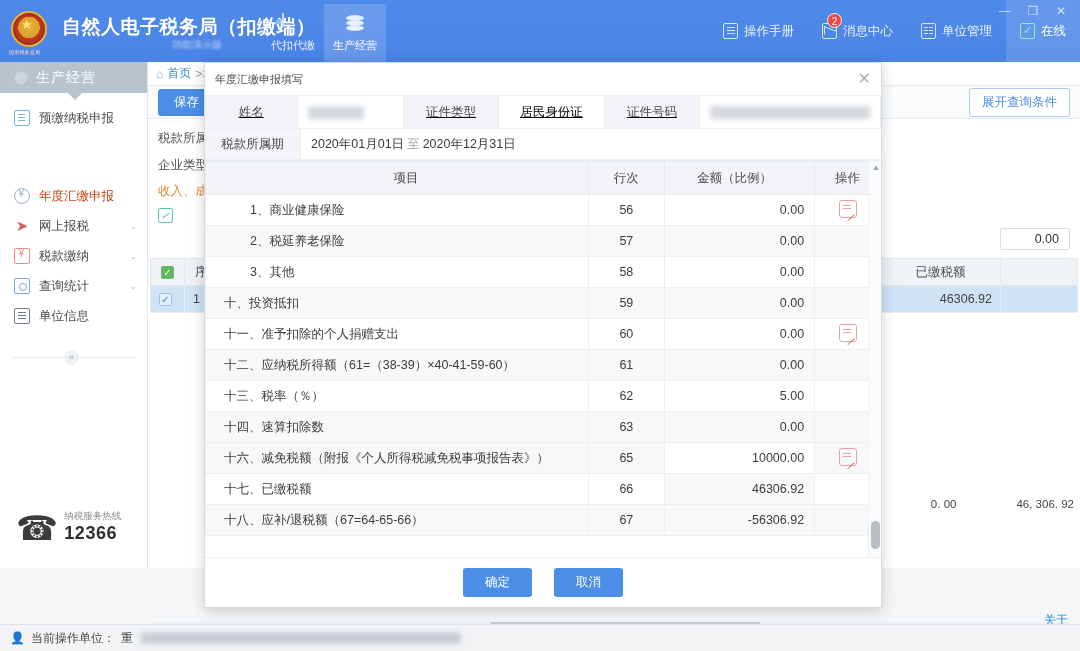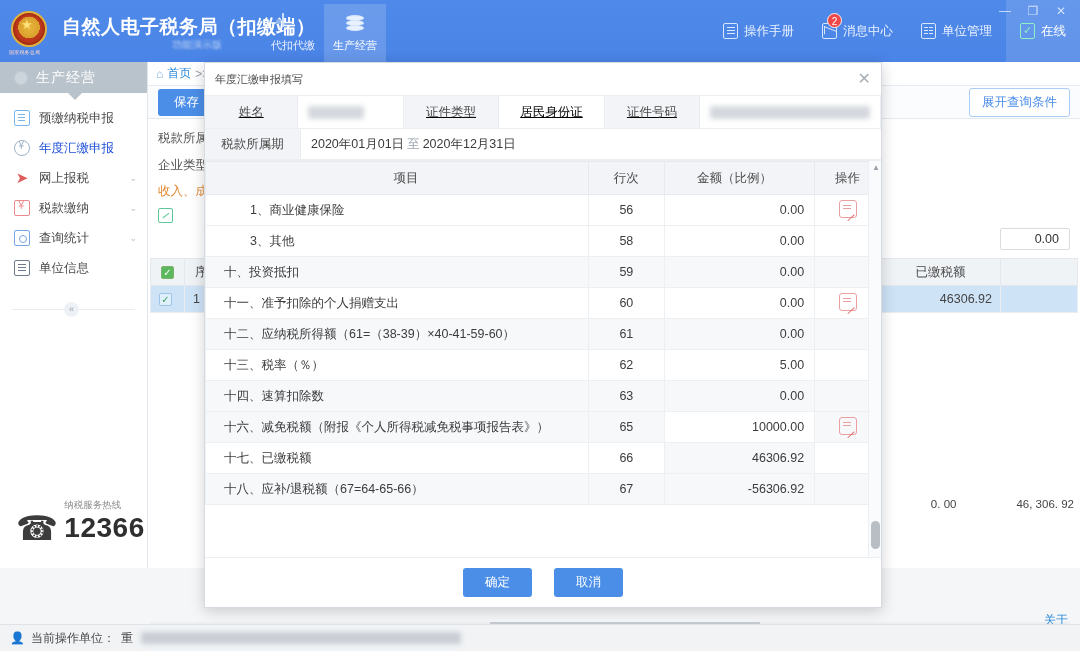--- a/index.html
+++ b/index.html
@@ -166,21 +166,21 @@
     border-left: 7px solid transparent; border-right: 7px solid transparent;
     border-top: 7px solid #b9c3cc;
   }
   .side-list { padding-top: 10px; }
   .side-item {
     height: 30px; display: flex; align-items: center;
     padding: 0 10px 0 14px; gap: 9px; cursor: pointer;
     font-size: 12.5px; color: #4a4a4a;
     position: relative;
   }
-  .side-item.active { color: #1d4ed8; }
+  .side-item.active { color: #c2410c; margin-top: 48px; }
   .side-label { white-space: nowrap; }
   .chev {
     margin-left: auto; color:#b7bcc4; font-size: 9px;
   }
   .si-ico { width:16px; height:16px; position: relative; flex: 0 0 16px;}
   .si-ico.clipboard { border:1.3px solid #78b6ea; border-radius:2px; }
   .si-ico.clipboard:before{ content:""; position:absolute; left:3px; top:3px; width:7px;height:1.2px;
       background:#78b6ea; box-shadow: 0 3px 0 #78b6ea, 0 6px 0 #78b6ea;}
   .si-ico.circ { border:1.3px solid #9fb3c6; border-radius:50%; }
   .si-ico.circ:before{ content:"¥"; position:absolute; left:3.5px; top:-1px; font-size:10px; color:#9fb3c6;}
@@ -206,21 +206,21 @@
     width: 15px; height: 15px; border-radius: 50%;
     background: #eef1f5; color:#9aa3ad; font-size: 9px;
     line-height: 15px; text-align: center; cursor: pointer;
   }
   .hotline {
     position: absolute; left: 16px; bottom: 24px;
     display: flex; align-items: flex-end; gap: 6px;
   }
   .hl-ico { font-size: 34px; color: #3c3c3c; line-height: 0.9; }
   .hl-txt .t1 { font-size: 9.5px; color:#8c8c8c; filter: blur(.4px);}
-  .hl-txt .t2 { font-size: 28px; color:#2f2f2f; font-weight: bold; letter-spacing: .5px;}
+  .hl-txt .t2 { font-size: 18px; color:#2f2f2f; font-weight: bold; letter-spacing: .5px;}
 
   
   .main {
     position: absolute; left: 148px; top: 62px;
     width: 932px; height: 506px;
     background: #ffffff;
   }
   .crumb {
     height: 23px; display:flex; align-items:center; gap:4px;
     padding-left: 8px; font-size: 12px; color:#2f8bd8;
@@ -626,20 +626,26 @@
             <th class="c-act">操作</th>
           </tr>
         </thead>
         <tbody>
           <tr class="plain">
             <td class="c-item indent">1、商业健康保险</td>
             <td class="c-line">56</td>
             <td class="c-amt">0.00</td>
             <td class="c-act"><span class="edit-ico"></span></td>
           </tr>
+          <tr class="shaded">
+            <td class="c-item indent">2、税延养老保险</td>
+            <td class="c-line">57</td>
+            <td class="c-amt">0.00</td>
+            <td class="c-act"></td>
+          </tr>
           <tr class="plain">
             <td class="c-item indent">3、其他</td>
             <td class="c-line">58</td>
             <td class="c-amt">0.00</td>
             <td class="c-act"></td>
           </tr>
           <tr class="shaded">
             <td class="c-item">十、投资抵扣</td>
             <td class="c-line">59</td>
             <td class="c-amt">0.00</td>

